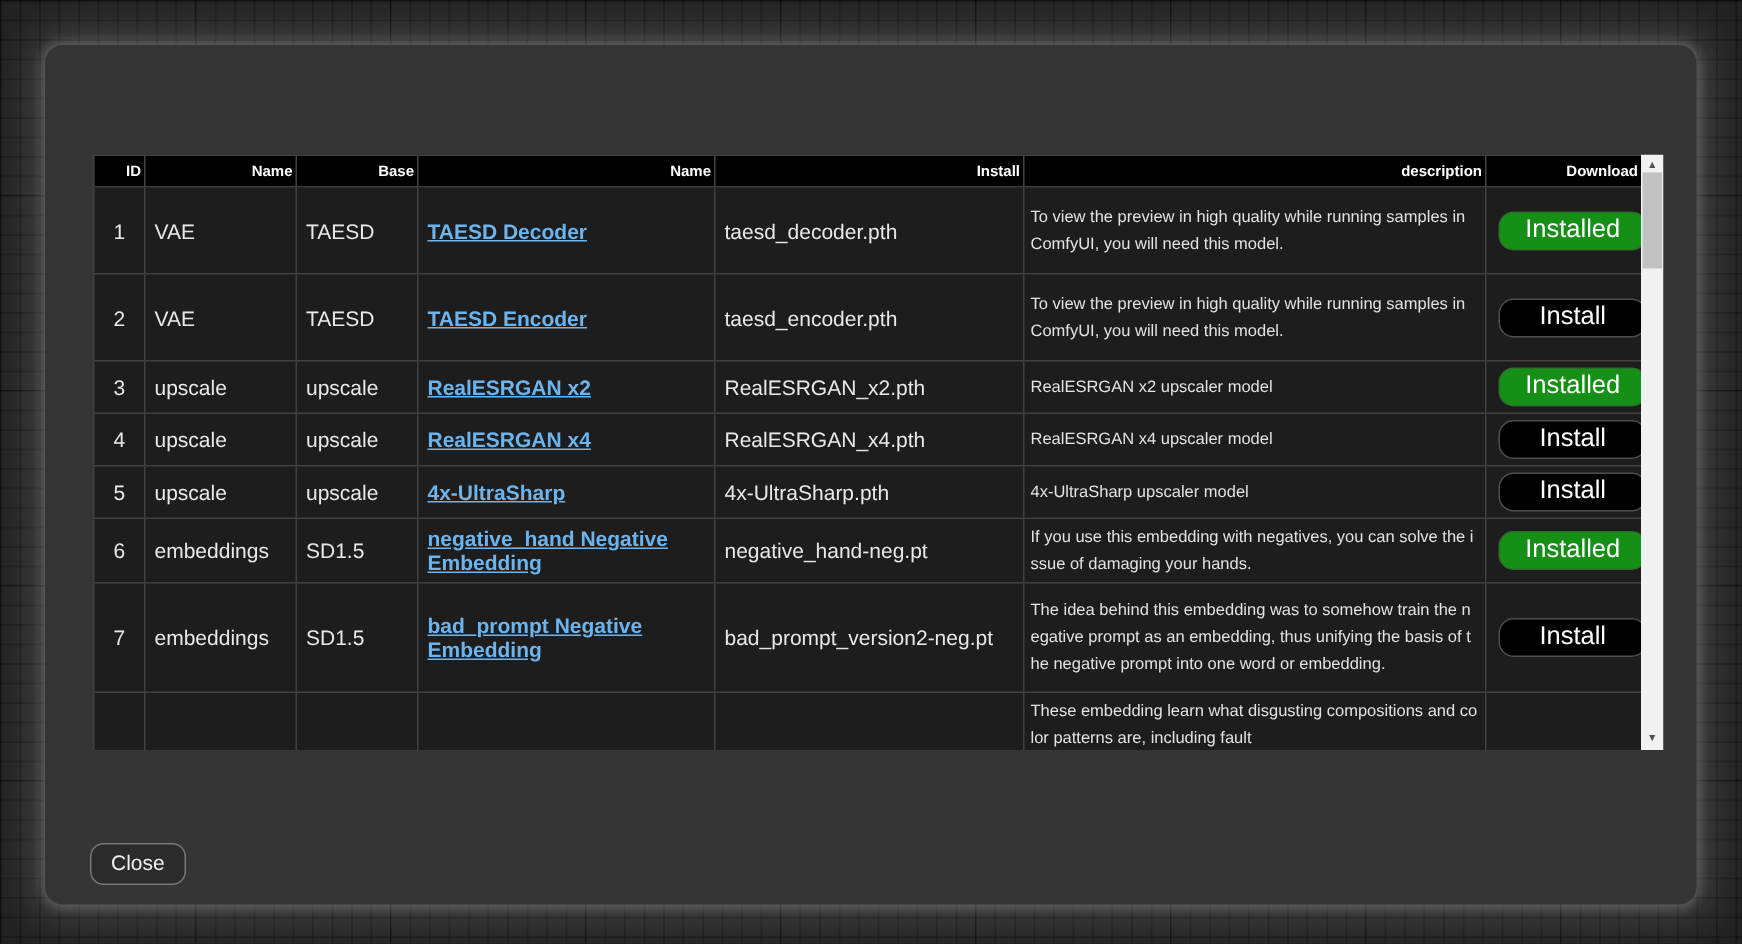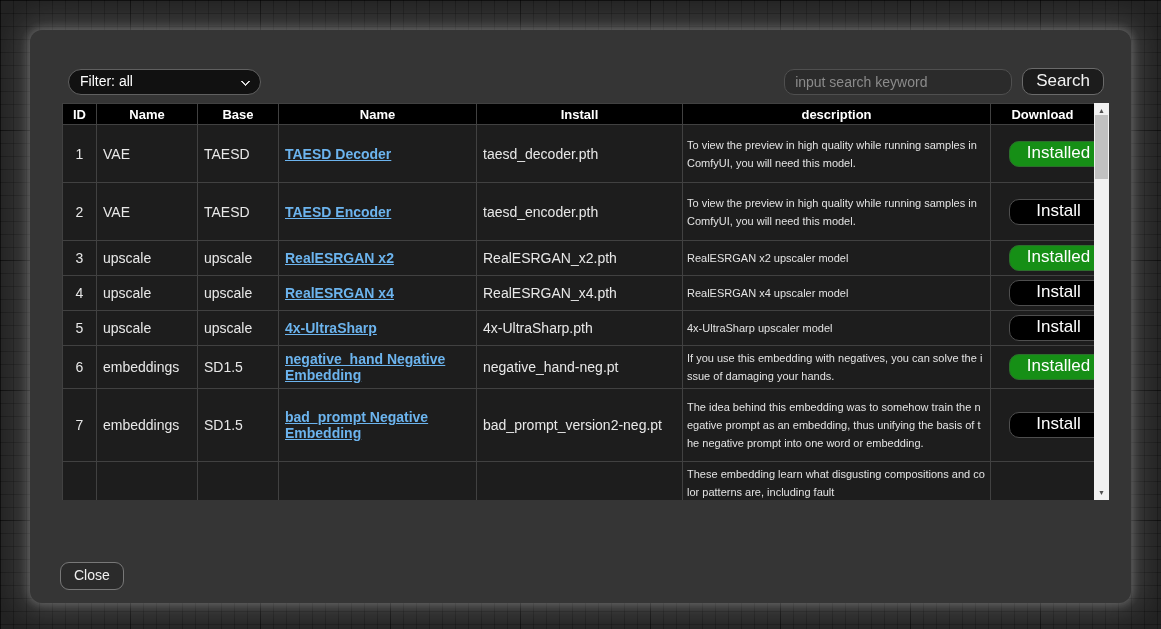--- a/index.html
+++ b/index.html
@@ -70,35 +70,35 @@
     width: 1047px; height: 397px;
     overflow: hidden;
   }
   table.models {
     border-collapse: collapse; table-layout: fixed;
     width: 1032px; background: #1d1d1d;
   }
   .models th, .models td { border: 1px solid #414141; }
   .models thead th {
     background: var(--header-bg, #000); color: #fff;
-    font-size: 13px; font-weight: bold; text-align: center;
+    font-size: 10px; font-weight: bold; text-align: right;
     height: 21px; padding: 1px 2px;
   }
   .models td {
     color: #e8e8e8; font-size: 14px; padding: 2px 6px;
     vertical-align: middle; overflow: hidden;
   }
   td.c-id   { text-align: center; padding: 2px 2px; }
   td.c-type, td.c-base, td.c-file { text-align: left; }
   td.c-name { text-align: left; }
   td.c-desc {
     font-size: 11px; line-height: 18px; color: #e2e2e2;
     padding: 2px 4px; word-break: break-all; text-align: left;
   }
-  td.c-dl { text-align: center; padding: 2px 18px; }
+  td.c-dl { text-align: center; padding: 2px 8px; }
   a.name-link {
     color: var(--link-blue, #6cb4ee); font-weight: bold;
     text-decoration: underline; font-size: 14px;
   }
   tr.rh-3l  { height: 58px; }
   tr.rh-1l  { height: 35px; }
   tr.rh-2l  { height: 43px; }
   tr.rh-4l  { height: 73px; }
   tr.rh-cut { height: 100px; }
   tr.rh-cut td { vertical-align: top; }
@@ -136,32 +136,20 @@
     background: #2b2b2b; color: #efefef;
     border: 1px solid #787878; border-radius: 9px;
     font-size: 14px; font-family: inherit; cursor: pointer;
   }
 </style>
 </head>
 <body>
 
 <div class="dialog">
 
-  <div class="toolbar">
-    <div class="select-wrap">
-      <select class="filter-select">
-        <option>Filter: all</option>
-      </select>
-      <span class="select-chevron"></span>
-    </div>
-    <div class="search-group">
-      <input class="search-input" type="text" placeholder="input search keyword" style="">
-      <button class="search-btn">Search</button>
-    </div>
-  </div>
 
   <div class="table-viewport">
     <table class="models">
       <colgroup>
         <col style="width:34px">
           <col style="width:101px">
           <col style="width:81px">
         <col style="width:198px">
           <col style="width:206px">
           <col style="width:308px">

